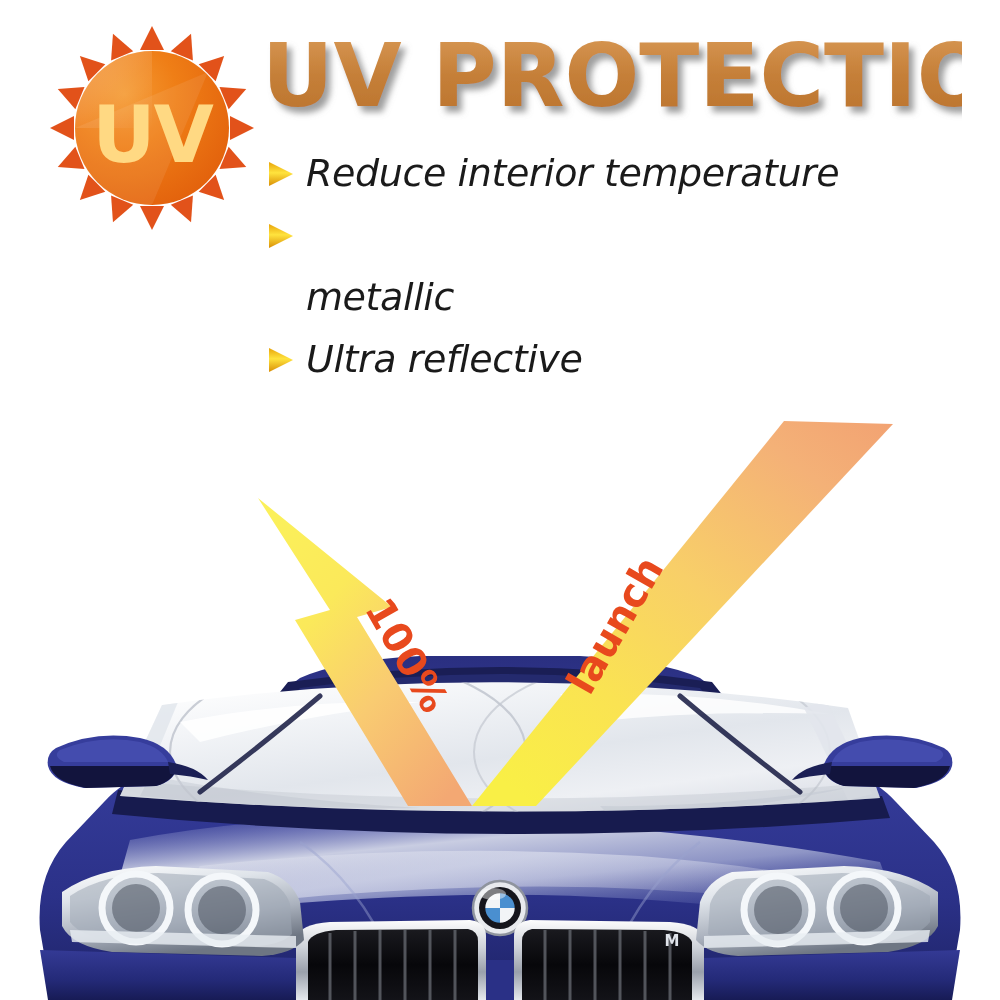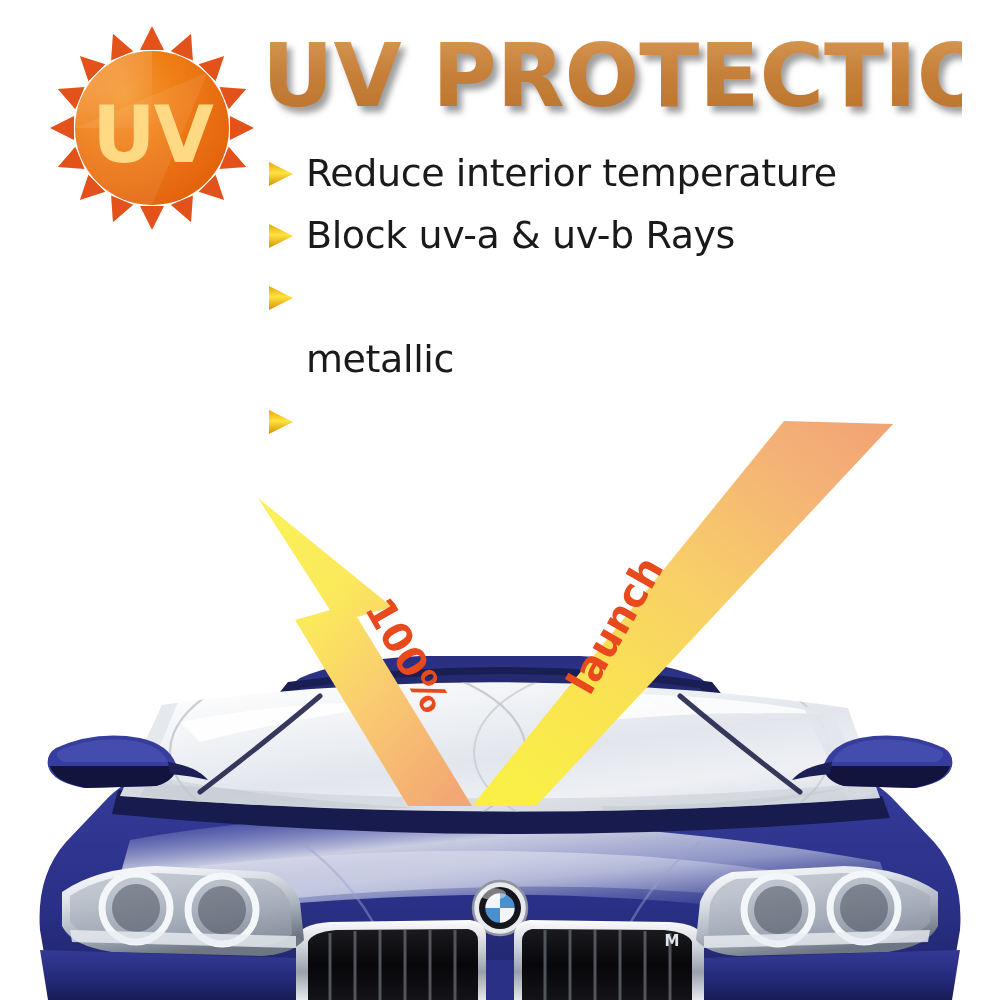--- a/index.html
+++ b/index.html
@@ -50,20 +50,21 @@
     position: absolute;
     left: 266px;
     top: 146px;
     width: 680px;
   }
   .bullet-row {
     display: flex;
     align-items: flex-start;
     margin-bottom: 6px;
     min-height: 56px;
+    font-style: italic;
   }
   .bullet-mark {
     flex: 0 0 auto;
     width: 30px;
     height: 30px;
     margin-top: 13px;
     margin-right: 10px;
   }
   .bullet-mark svg { display:block; width:100%; height:100%; }
   .bullet-mark.spacer { visibility: hidden; }
@@ -212,48 +213,41 @@
               <stop offset="45%" stop-color="#ffe33e"></stop>
               <stop offset="100%" stop-color="#d98f06"></stop>
             </linearGradient>
           </defs>
           <polygon points="3,3 27,15 3,27" fill="url(#bg1)"></polygon>
         </svg>
       </span>
       <span class="bullet-text">Reduce interior temperature</span>
     </div>
 
-    <div class="bullet-row">
-      <span class="bullet-mark">
-        <svg viewBox="0 0 30 30" xmlns="http://www.w3.org/2000/svg">
-          <polygon points="3,3 27,15 3,27" fill="url(#bg1)"></polygon>
-        </svg>
-      </span>
-      <span class="bullet-text">Block uv-a &amp; uv-b Rays</span>
-    </div>
 
     <div class="bullet-row">
       <span class="bullet-mark">
         <svg viewBox="0 0 30 30" xmlns="http://www.w3.org/2000/svg">
           <polygon points="3,3 27,15 3,27" fill="url(#bg1)"></polygon>
         </svg>
       </span>
     </div>
 
     <div class="bullet-row">
       <span class="bullet-mark spacer"></span>
       <span class="bullet-text">metallic</span>
     </div>
 
     <div class="bullet-row">
       <span class="bullet-mark">
         <svg viewBox="0 0 30 30" xmlns="http://www.w3.org/2000/svg">
           <polygon points="3,3 27,15 3,27" fill="url(#bg1)"></polygon>
         </svg>
       </span>
+      <span class="bullet-text">Ultra reflective</span>
     </div>
 
   </div>
 
   <div id="car">
     <svg viewBox="0 0 1000 370" xmlns="http://www.w3.org/2000/svg">
       <defs>
         <linearGradient id="bodyBlue" x1="0" y1="0" x2="0" y2="1">
           <stop offset="0%" stop-color="#2a2f80"></stop>
           <stop offset="30%" stop-color="#363d9c"></stop>

